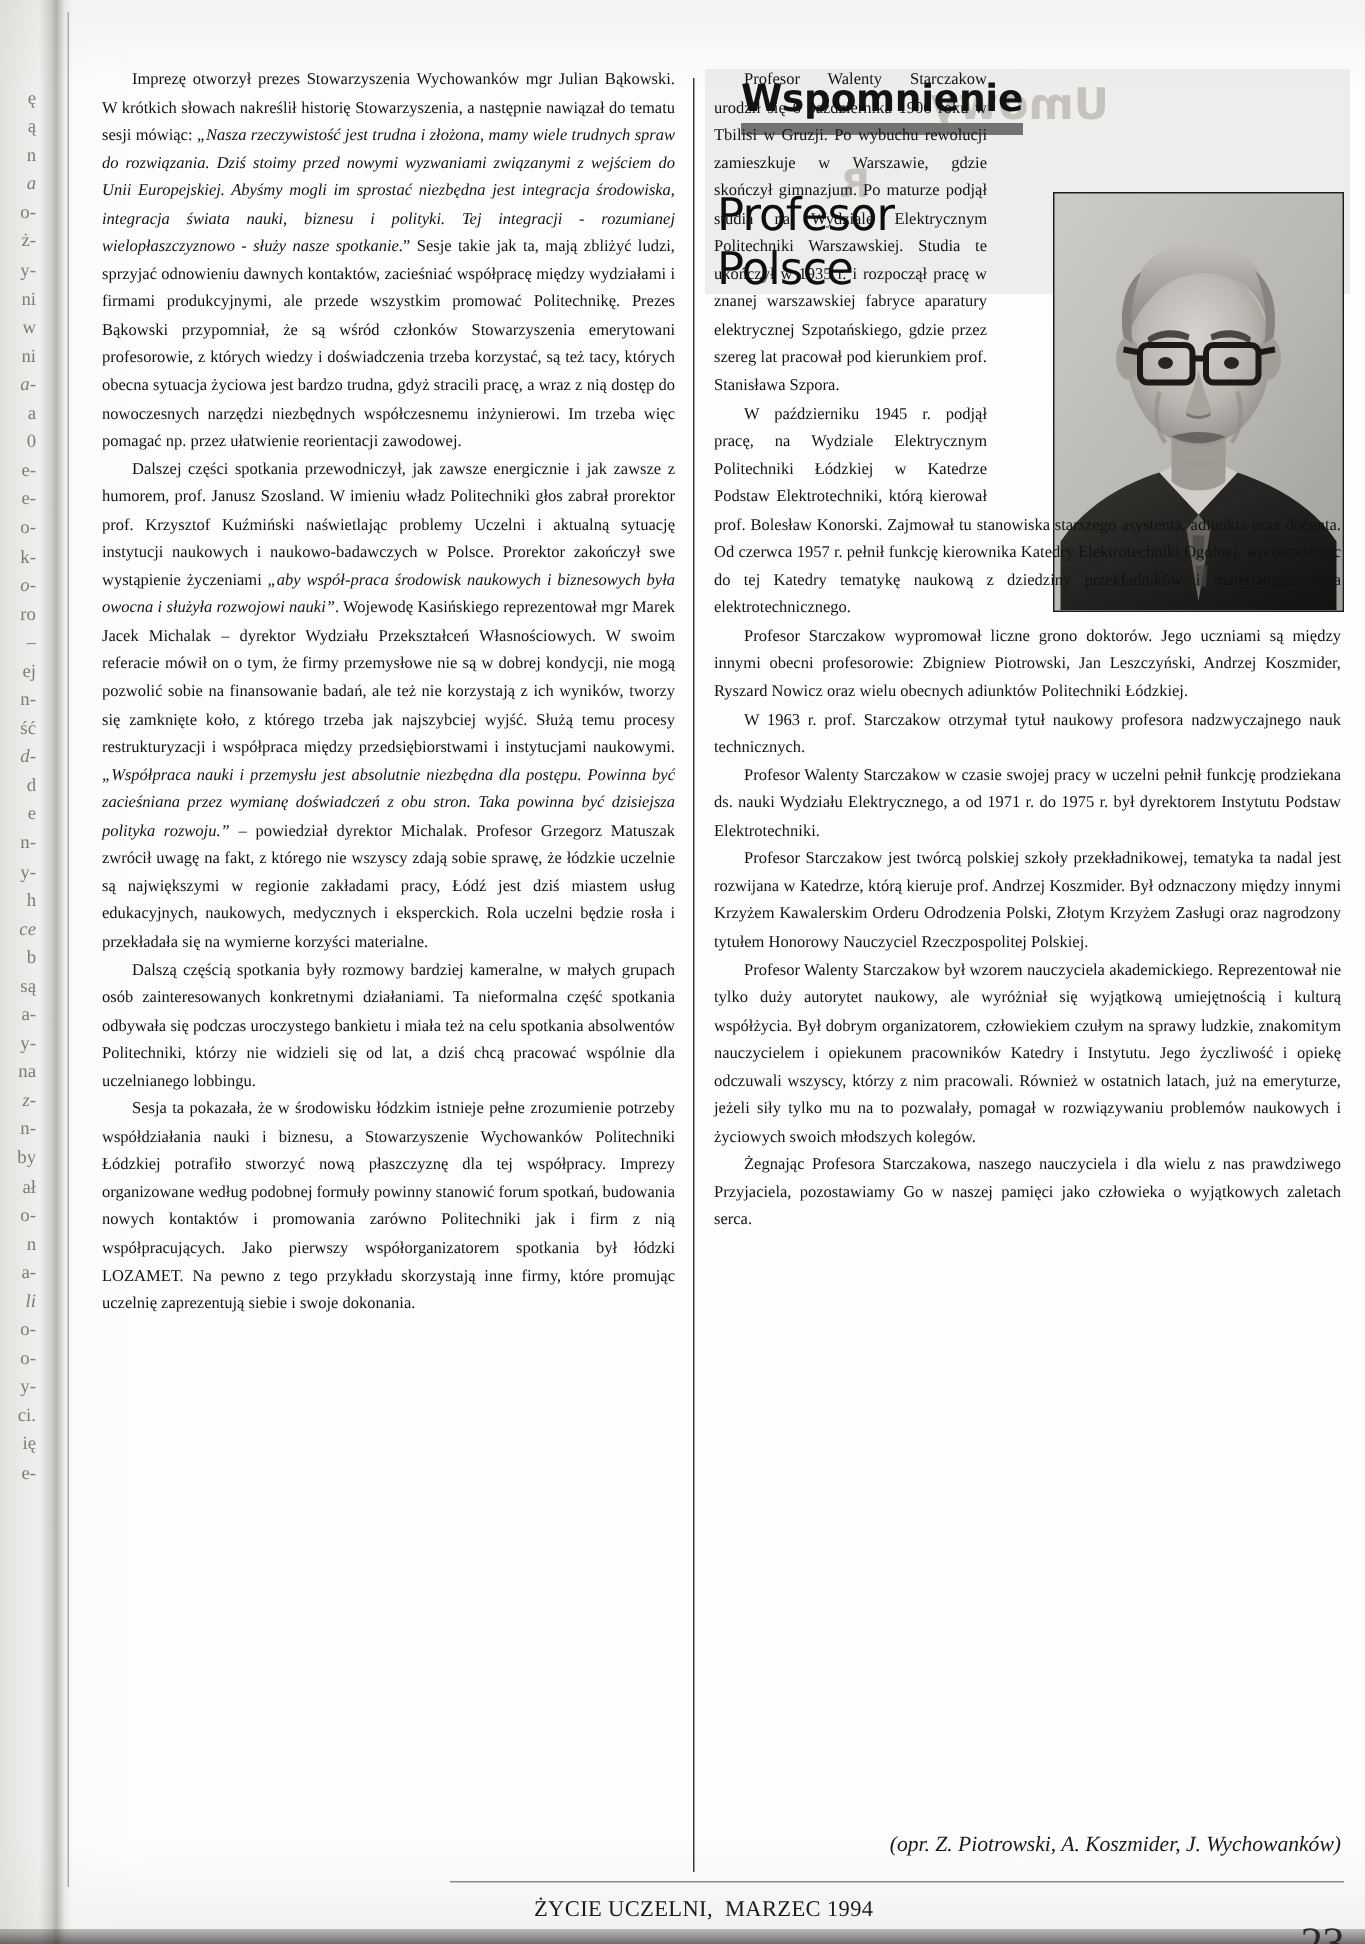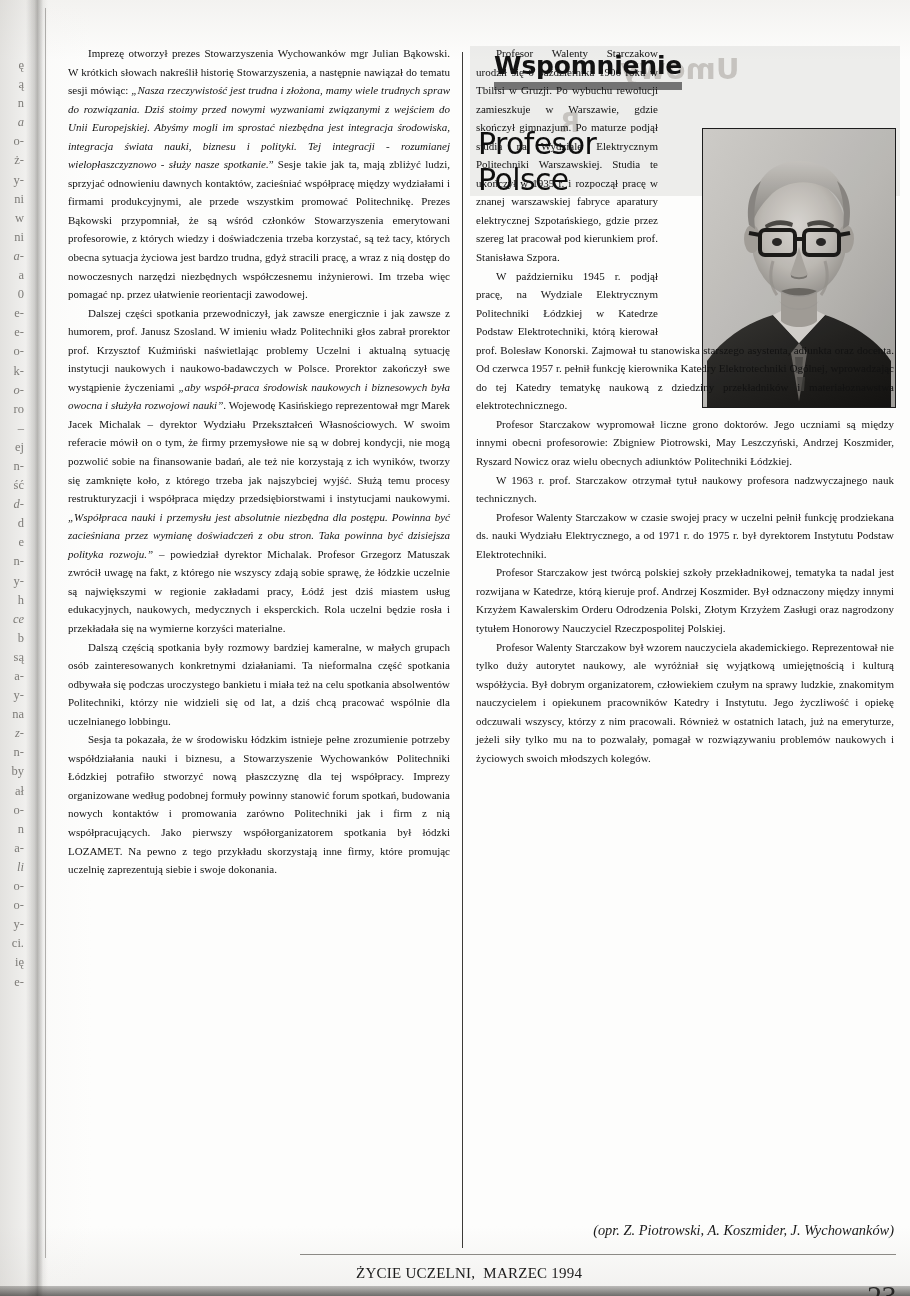--- a/index.html
+++ b/index.html
@@ -293,25 +293,26 @@
       <path d="M 70 132 C 66 146 68 158 74 166" stroke="#9b9791" stroke-width="3" fill="none" opacity=".7"></path>
       <path d="M 122 132 C 126 146 124 158 118 166" stroke="#9b9791" stroke-width="3" fill="none" opacity=".7"></path>
 
       <rect x="0" y="0" width="192" height="278" fill="#000" opacity=".05"></rect>
     </svg>
   </div>
 
   <div class="col" id="col-right">
     <p id="rp0"><span style="float: right; width: 236px; height: 288px; shape-outside: none;"></span>Profesor Walenty Starczakow urodził się 6 października 1906 roku w Tbilisi w Gruzji. Po wybuchu rewolucji zamieszkuje w Warszawie, gdzie skończył gimnazjum. Po maturze podjął studia na Wydziale Elektrycznym Politechniki Warszawskiej. Studia te ukończył w 1935 r. i rozpoczął pracę w znanej warszawskiej fabryce aparatury elektrycznej Szpotańskiego, gdzie przez szereg lat pracował pod kierunkiem prof. Stanisława Szpora.</p>
     <p>W październiku 1945 r. podjął pracę, na Wydziale Elektrycznym Politechniki Łódzkiej w Katedrze Podstaw Elektrotechniki, którą kierował prof. Bolesław Konorski. Zajmował tu stanowiska starszego asystenta, adiunkta oraz docenta. Od czerwca 1957 r. pełnił funkcję kierownika Katedry Elektrotechniki Ogólnej, wprowadzając do tej Katedry tematykę naukową z dziedziny przekładników i materiałoznawstwa elektrotechnicznego.</p>
-    <p>Profesor Starczakow wypromował liczne grono doktorów. Jego uczniami są między innymi obecni profesorowie: Zbigniew Piotrowski, May Leszczyński, Andrzej Koszmider, Ryszard Nowicz oraz wielu obecnych adiunktów Politechniki Łódzkiej.</p>
+    <p>Profesor Starczakow wypromował liczne grono doktorów. Jego uczniami są między innymi obecni profesorowie: Zbigniew Piotrowski, Jan Leszczyński, Andrzej Koszmider, Ryszard Nowicz oraz wielu obecnych adiunktów Politechniki Łódzkiej.</p>
     <p>W 1963 r. prof. Starczakow otrzymał tytuł naukowy profesora nadzwyczajnego nauk technicznych.</p>
     <p>Profesor Walenty Starczakow w czasie swojej pracy w uczelni pełnił funkcję prodziekana ds. nauki Wydziału Elektrycznego, a od 1971 r. do 1975 r. był dyrektorem Instytutu Podstaw Elektrotechniki.</p>
     <p>Profesor Starczakow jest twórcą polskiej szkoły przekładnikowej, tematyka ta nadal jest rozwijana w Katedrze, którą kieruje prof. Andrzej Koszmider. Był odznaczony między innymi Krzyżem Kawalerskim Orderu Odrodzenia Polski, Złotym Krzyżem Zasługi oraz nagrodzony tytułem Honorowy Nauczyciel Rzeczpospolitej Polskiej.</p>
     <p>Profesor Walenty Starczakow był wzorem nauczyciela akademickiego. Reprezentował nie tylko duży autorytet naukowy, ale wyróżniał się wyjątkową umiejętnością i kulturą współżycia. Był dobrym organizatorem, człowiekiem czułym na sprawy ludzkie, znakomitym nauczycielem i opiekunem pracowników Katedry i Instytutu. Jego życzliwość i opiekę odczuwali wszyscy, którzy z nim pracowali. Również w ostatnich latach, już na emeryturze, jeżeli siły tylko mu na to pozwalały, pomagał w rozwiązywaniu problemów naukowych i życiowych swoich młodszych kolegów.</p>
+    <p>Żegnając Profesora Starczakowa, naszego nauczyciela i dla wielu z nas prawdziwego Przyjaciela, pozostawiamy Go w naszej pamięci jako człowieka o wyjątkowych zaletach serca.</p>
   </div>
 
   <div id="byline">(opr. Z. Piotrowski, A. Koszmider, J. Wychowanków)</div>
 
   <div id="foot-rule"></div>
   <div id="foot-text">ŻYCIE UCZELNI,  MARZEC 1994</div>
   <div id="foot-page">23</div>
   <div id="foot-shadow"></div>
 
 </div>

